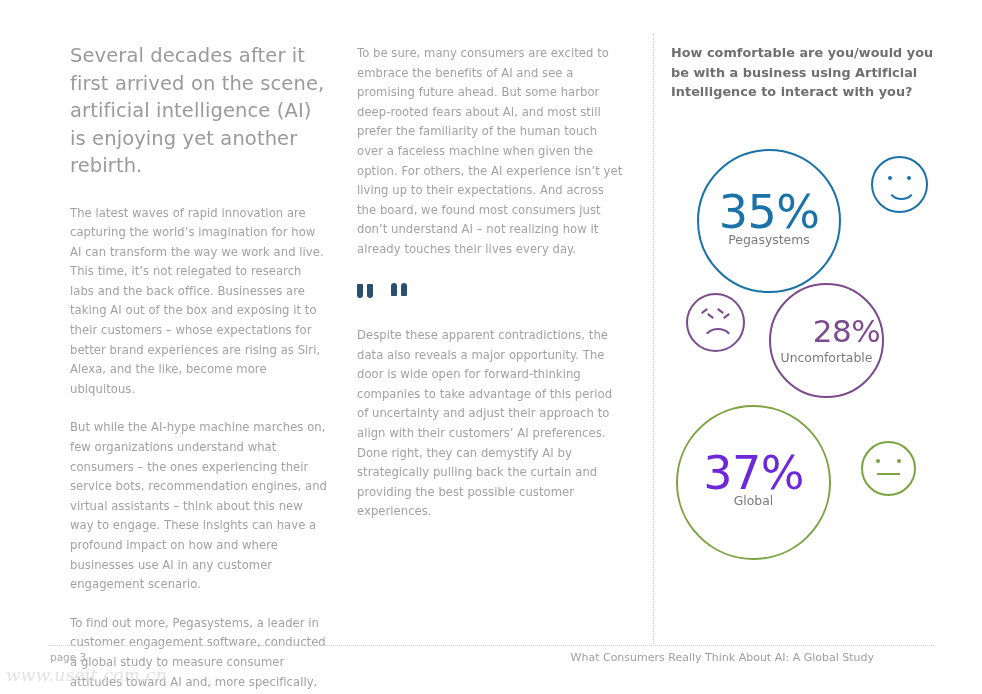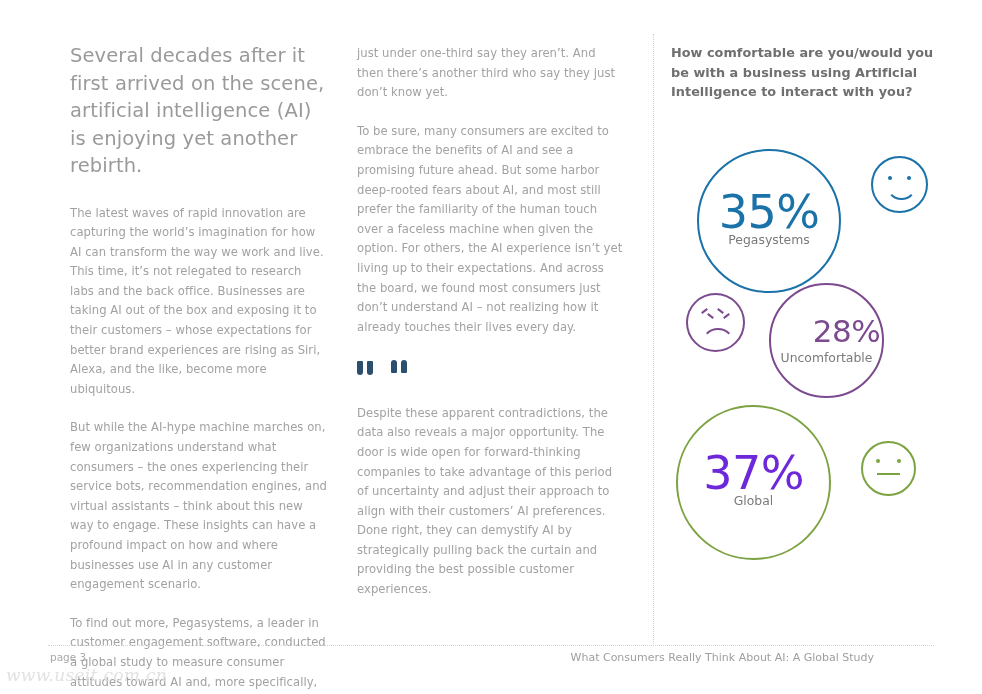--- a/index.html
+++ b/index.html
@@ -215,21 +215,20 @@
 
   <div class="col-left">
     <h1 class="lede">Several decades after it first arrived on the scene, artificial intelligence (AI) is enjoying yet another rebirth.</h1>
     <p class="body">The latest waves of rapid innovation are capturing the world’s imagination for how AI can transform the way we work and live. This time, it’s not relegated to research labs and the back office. Businesses are taking AI out of the box and exposing it to their customers – whose expectations for better brand experiences are rising as Siri, Alexa, and the like, become more ubiquitous.</p>
     <p class="body">But while the AI-hype machine marches on, few organizations understand what consumers – the ones experiencing their service bots, recommendation engines, and virtual assistants – think about this new way to engage. These insights can have a profound impact on how and where businesses use AI in any customer engagement scenario.</p>
     <p class="body">To find out more, Pegasystems, a leader in customer engagement software, conducted a global study to measure consumer attitudes toward AI and, more specifically, what they think of AI used in customer experience. In total, 6,000 adults were surveyed in North America, EMEA, and APAC.</p>
 
   </div>
 
   <div class="col-mid">
-    <p class="body">just under one-third say they aren’t. And then there’s another third who say they just don’t know yet.</p>
     <p class="body">To be sure, many consumers are excited to embrace the benefits of AI and see a promising future ahead. But some harbor deep-rooted fears about AI, and most still prefer the familiarity of the human touch over a faceless machine when given the option. For others, the AI experience isn’t yet living up to their expectations. And across the board, we found most consumers just don’t understand AI – not realizing how it already touches their lives every day.</p>
 
     <blockquote class="quote">
       <span class="qmark-open">
         <span class="qbar"></span><span class="qbar"></span>
       </span>
       <span class="qmark-close"><span class="qbar"></span><span class="qbar"></span></span>
     </blockquote>
 
     <p class="body">Despite these apparent contradictions, the data also reveals a major opportunity. The door is wide open for forward-thinking companies to take advantage of this period of uncertainty and adjust their approach to align with their customers’ AI preferences. Done right, they can demystify AI by strategically pulling back the curtain and providing the best possible customer experiences.</p>

